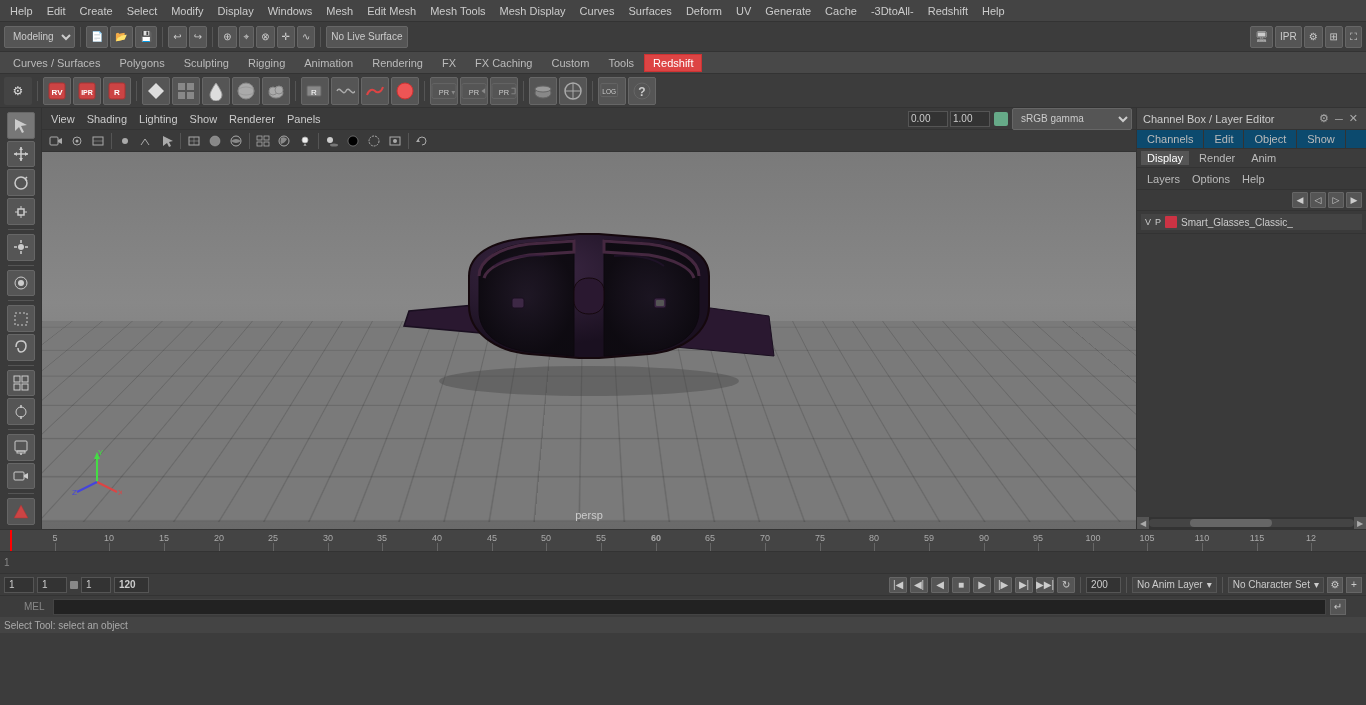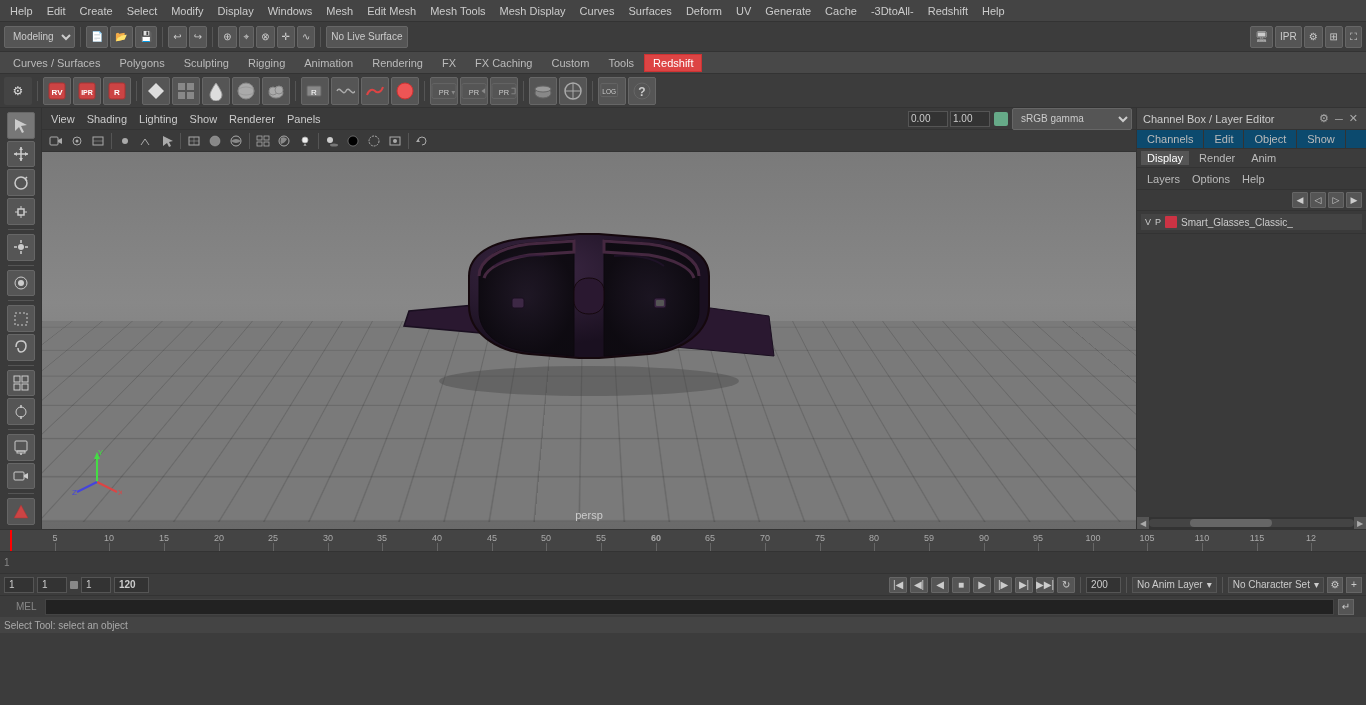--- a/index.html
+++ b/index.html
@@ -197,21 +197,21 @@
       background: #444; border: 1px solid #555; color: #ccc; font-size: 10px;
       padding: 1px 4px; height: 16px; display: flex; align-items: center; gap: 4px;
       cursor: pointer;
     }
     .status-btn { background: #555; border: 1px solid #666; color: #ccc; width: 16px; height: 16px;
       display: flex; align-items: center; justify-content: center; cursor: pointer; font-size: 10px; }
 
     
     #cmd-line {
       height: 22px; background: #3c3c3c; border-top: 1px solid #333;
-      display: flex; align-items: center; gap: 4px; padding: 0 12px;
+      display: flex; align-items: center; gap: 4px; padding: 0 20px;
     }
     .cmd-label { color: #888; font-size: 10px; padding: 1px 4px; }
     .cmd-input { flex: 1; background: #222; border: 1px solid #444; color: #ccc; font-size: 10px;
       padding: 1px 4px; height: 16px; outline: none; }
 
     
     #info-bar {
       height: 16px; background: #444; display: flex; align-items: center; padding: 0 4px;
     }
     .info-text { color: #aaa; font-size: 10px; }

